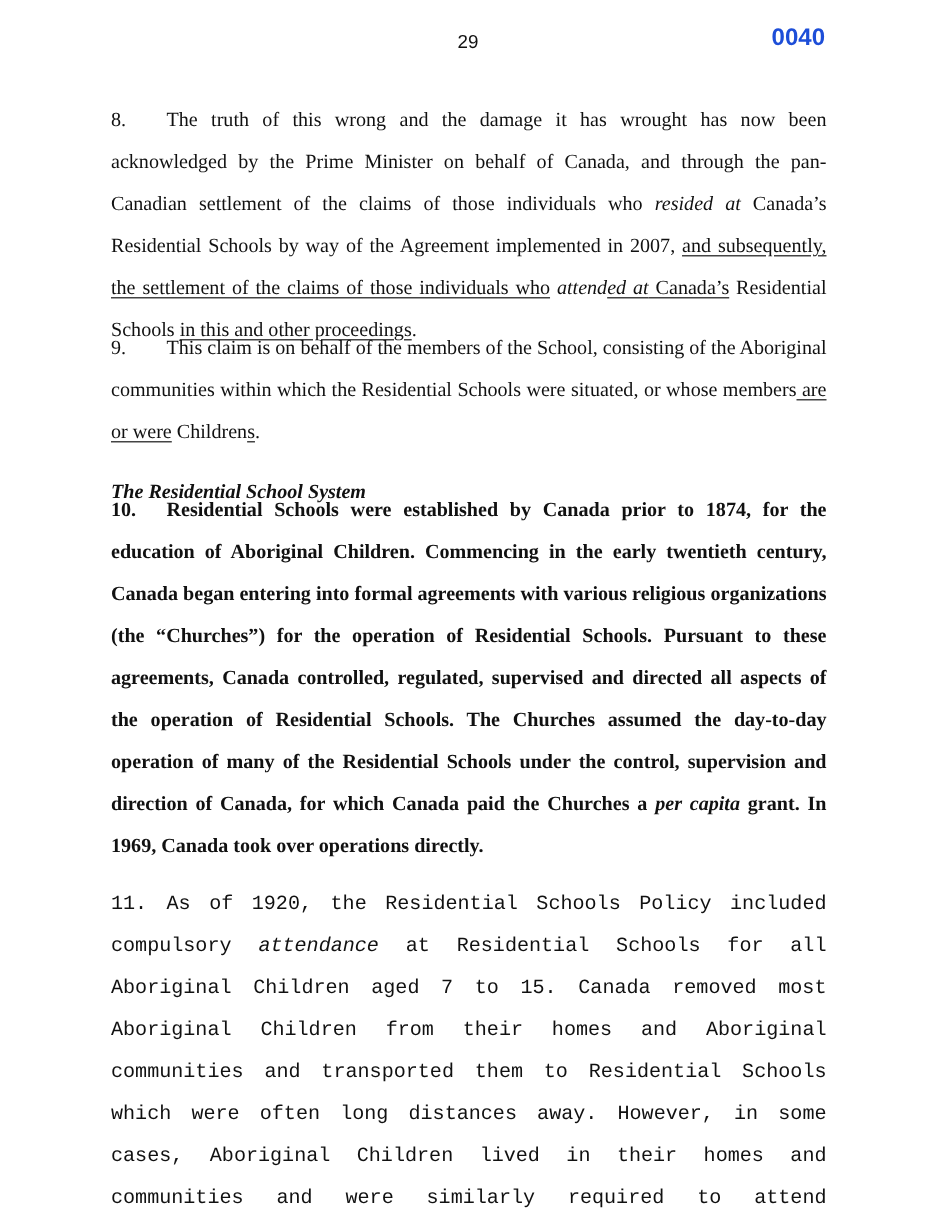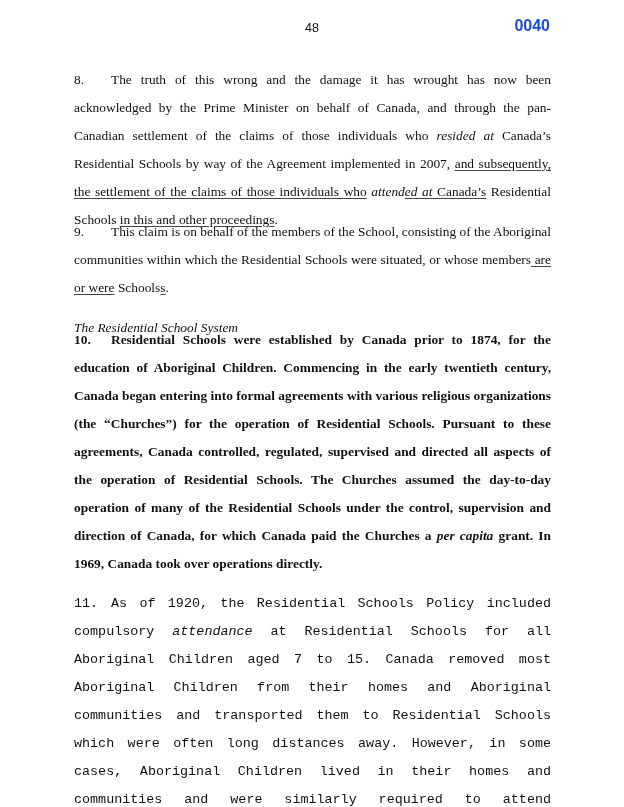--- a/index.html
+++ b/index.html
@@ -14,35 +14,35 @@
     font-family: "Liberation Sans", sans-serif; font-size: 16px; font-weight: bold; color: #1d4ed8;
   }
   .body-text {
     position: absolute; left: 74px; width: 477px;
     font-family: "Liberation Serif", serif; font-size: 13.4px; color: #111;
     line-height: 28px; text-align: justify;
   }
   .para { margin: 0; text-indent: 0; }
   .num { display: inline-block; width: 37px; }
   .ul { text-decoration: underline; text-decoration-color: #444; text-underline-offset: 2px; }
-  .heading { font-weight: normal; font-style: italic; margin: 0; line-height: 28px; }
+  .heading { font-weight: bold; font-style: italic; margin: 0; line-height: 28px; }
 </style>
 </head>
 <body>
 
 <div class="page">
-  <div class="page-number">48</div>
+  <div class="page-number">29</div>
   <div class="doc-number">0040</div>
 
   <div class="body-text" style="top:66px;">
     <p class="para"><span class="num">8.</span><span>The truth of this wrong and the damage it has wrought has now been acknowledged by the Prime Minister on behalf of Canada, and through the pan-Canadian settlement of the claims of those individuals who </span><i>resided at</i><span> Canada’s Residential Schools by way of the Agreement implemented in 2007, </span><span class="ul">and subsequently, the settlement of the claims of those individuals who</span><span> </span><i>attend</i><i class="ul">ed at</i><span class="ul"> Canada’s</span><span> Residential Schools </span><span class="ul">in this and other proceedings</span><span>.</span></p>
   </div>
 
   <div class="body-text" style="top:218px;">
-    <p class="para"><span class="num">9.</span><span>This claim is on behalf of the members of the School, consisting of the Aboriginal communities within which the Residential Schools were situated, or whose members</span><span class="ul"> are or were</span><span> Schools</span><span class="ul">s</span><span>.</span></p>
+    <p class="para"><span class="num">9.</span><span>This claim is on behalf of the members of the School, consisting of the Aboriginal communities within which the Residential Schools were situated, or whose members</span><span class="ul"> are or were</span><span> Children</span><span class="ul">s</span><span>.</span></p>
   </div>
 
   <div class="body-text" style="top:314px;">
     <p class="heading">The Residential School System</p>
   </div>
 
   <div class="body-text" style="top:326px;font-weight:bold;">
     <p class="para"><span class="num">10.</span><span>Residential Schools were established by Canada prior to 1874, for the education of Aboriginal Children.  Commencing in the early twentieth century, Canada began entering into formal agreements with various religious organizations (the “Churches”) for the operation of Residential Schools.  Pursuant to these agreements, Canada controlled, regulated, supervised and directed all aspects of the operation of Residential Schools.  The Churches assumed the day-to-day operation of many of the Residential Schools under the control, supervision and direction of Canada, for which Canada paid the Churches a </span><i>per capita</i><span> grant.  In 1969, Canada took over operations directly.</span></p>
   </div>
 

